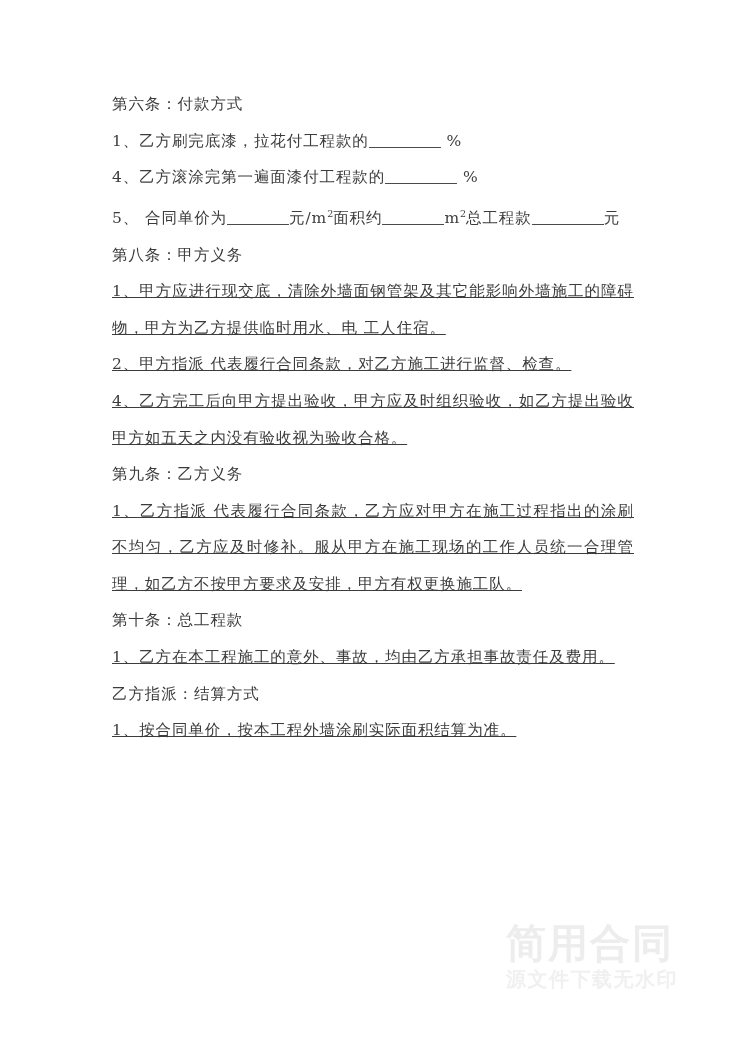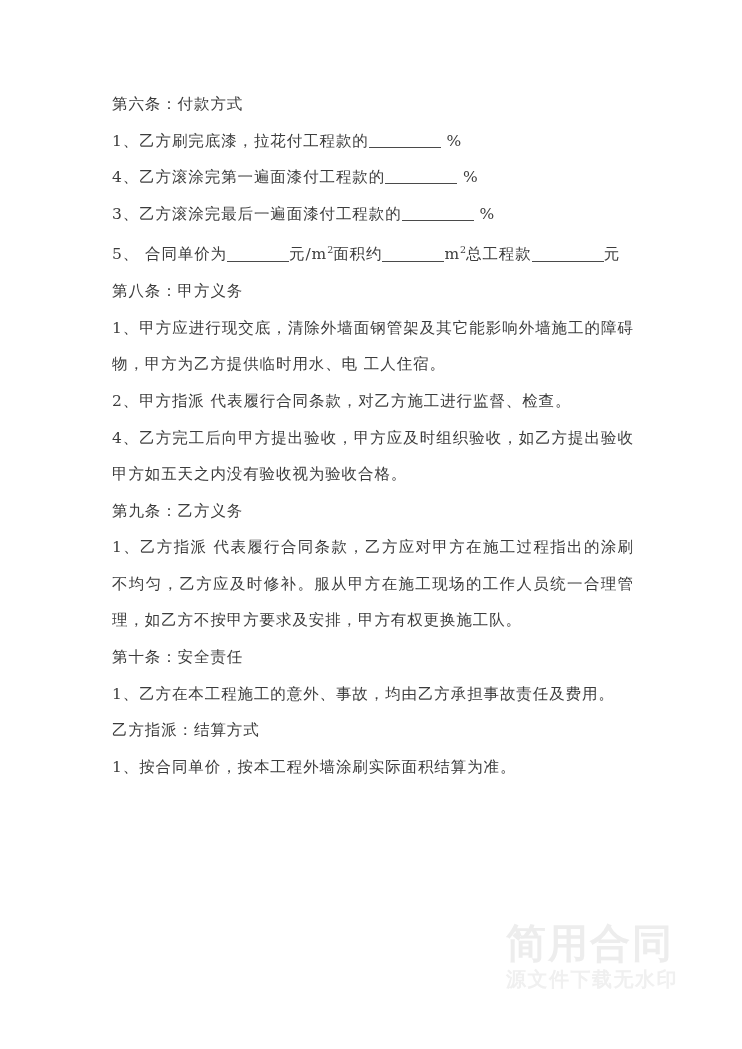--- a/index.html
+++ b/index.html
@@ -32,20 +32,21 @@
     margin: 0;
     text-align: left;
     white-space: pre-wrap;
     word-break: break-all;
   }
 
   
   .para.justify {
     text-align: justify;
     text-justify: inter-ideograph;
+    text-decoration: underline;
   }
 
   .para .blank {
     display: inline-block;
     border-bottom: 1px solid #4a4a4a;
     vertical-align: -2px;
   }
 
   .blank.b-pct    { width: 72px; }
   .blank.b-price  { width: 62px; }
@@ -96,39 +97,38 @@
 <div id="page">
 
   <div id="doc-body">
 
     <p class="para">第六条：付款方式</p>
 
     <p class="para"><span>1、乙方刷完底漆，拉花付工程款的</span><span class="blank b-pct"></span><span> %</span></p>
 
     <p class="para"><span>4、乙方滚涂完第一遍面漆付工程款的</span><span class="blank b-pct"></span><span> %</span></p>
 
-    <p class="para"><span>3、乙方滚涂完最后一遍面漆付工程款的</span><span class="blank b-pct"></span><span> %</span></p>
 
 
     <p class="para"><span>5、 合同单价为</span><span class="blank b-price"></span><span>元/m</span><sup>2</sup><span>面积约</span><span class="blank b-area"></span><span>m</span><sup>2</sup><span>总工程款</span><span class="blank b-total"></span><span>元</span></p>
 
     <p class="para">第八条：甲方义务</p>
 
     <p class="para justify">1、甲方应进行现交底，清除外墙面钢管架及其它能影响外墙施工的障碍物，甲方为乙方提供临时用水、电 工人住宿。</p>
 
     <p class="para justify">2、甲方指派 代表履行合同条款，对乙方施工进行监督、检查。</p>
 
 
     <p class="para justify">4、乙方完工后向甲方提出验收，甲方应及时组织验收，如乙方提出验收甲方如五天之内没有验收视为验收合格。</p>
 
     <p class="para">第九条：乙方义务</p>
 
     <p class="para justify">1、乙方指派 代表履行合同条款，乙方应对甲方在施工过程指出的涂刷不均匀，乙方应及时修补。服从甲方在施工现场的工作人员统一合理管理，如乙方不按甲方要求及安排，甲方有权更换施工队。</p>
 
-    <p class="para">第十条：安全责任</p>
+    <p class="para">第十条：总工程款</p>
 
     <p class="para justify">1、乙方在本工程施工的意外、事故，均由乙方承担事故责任及费用。</p>
 
     <p class="para">乙方指派：结算方式</p>
 
     <p class="para justify">1、按合同单价，按本工程外墙涂刷实际面积结算为准。</p>
 
   </div>
 
   <div id="watermark">

